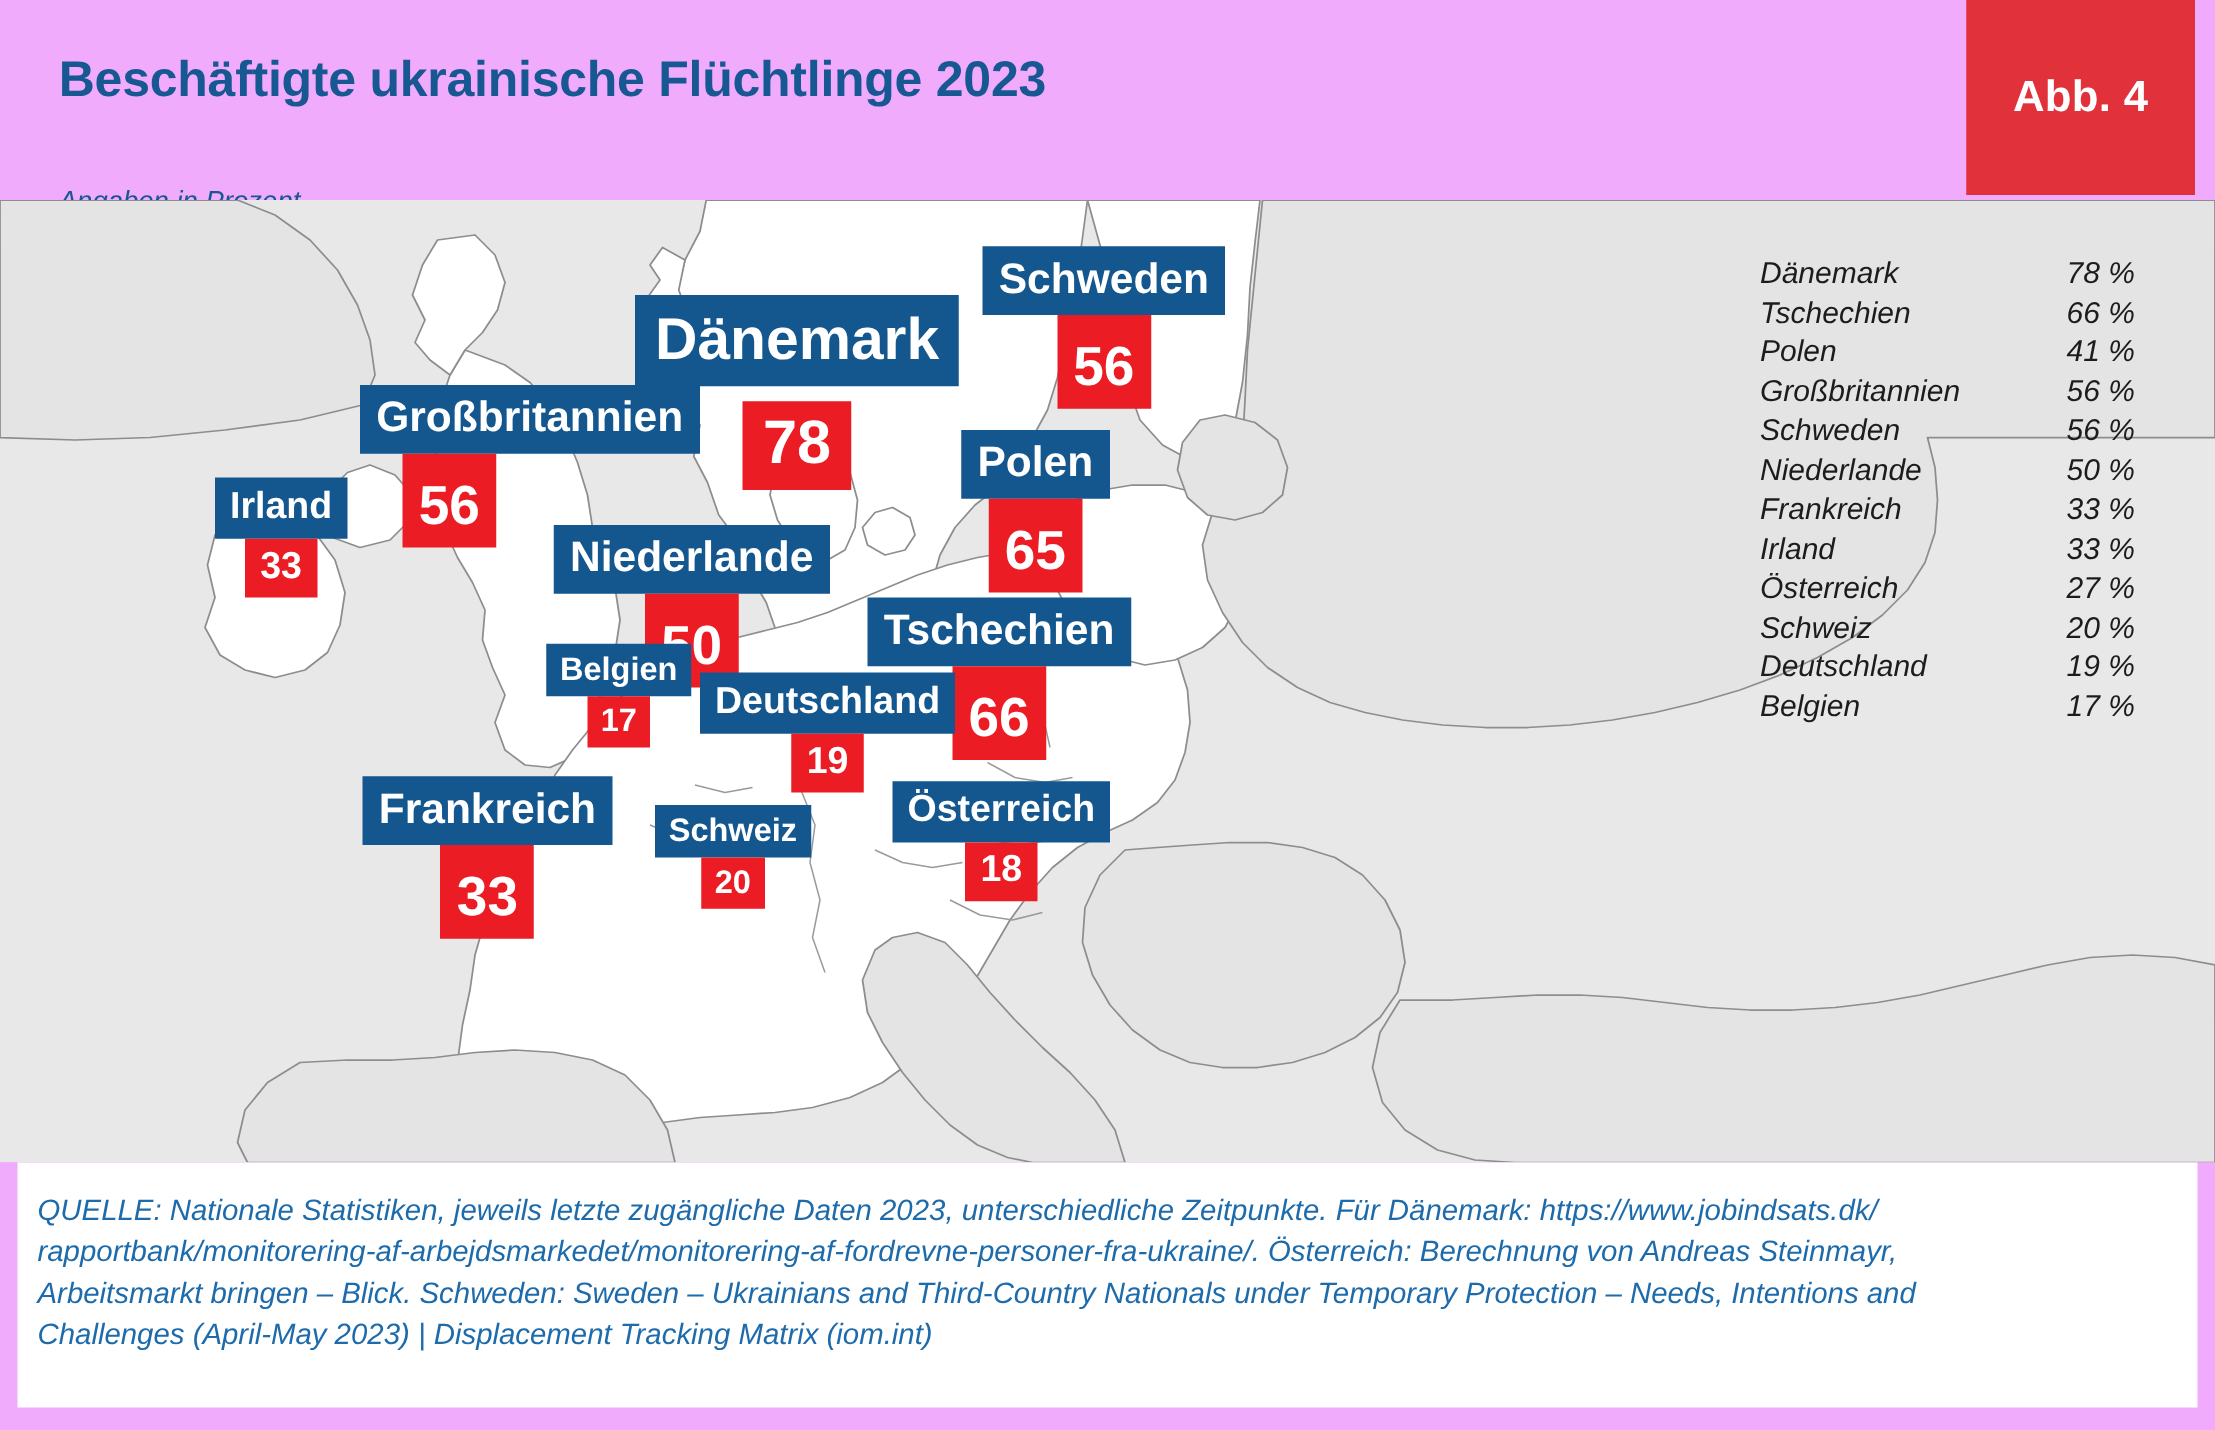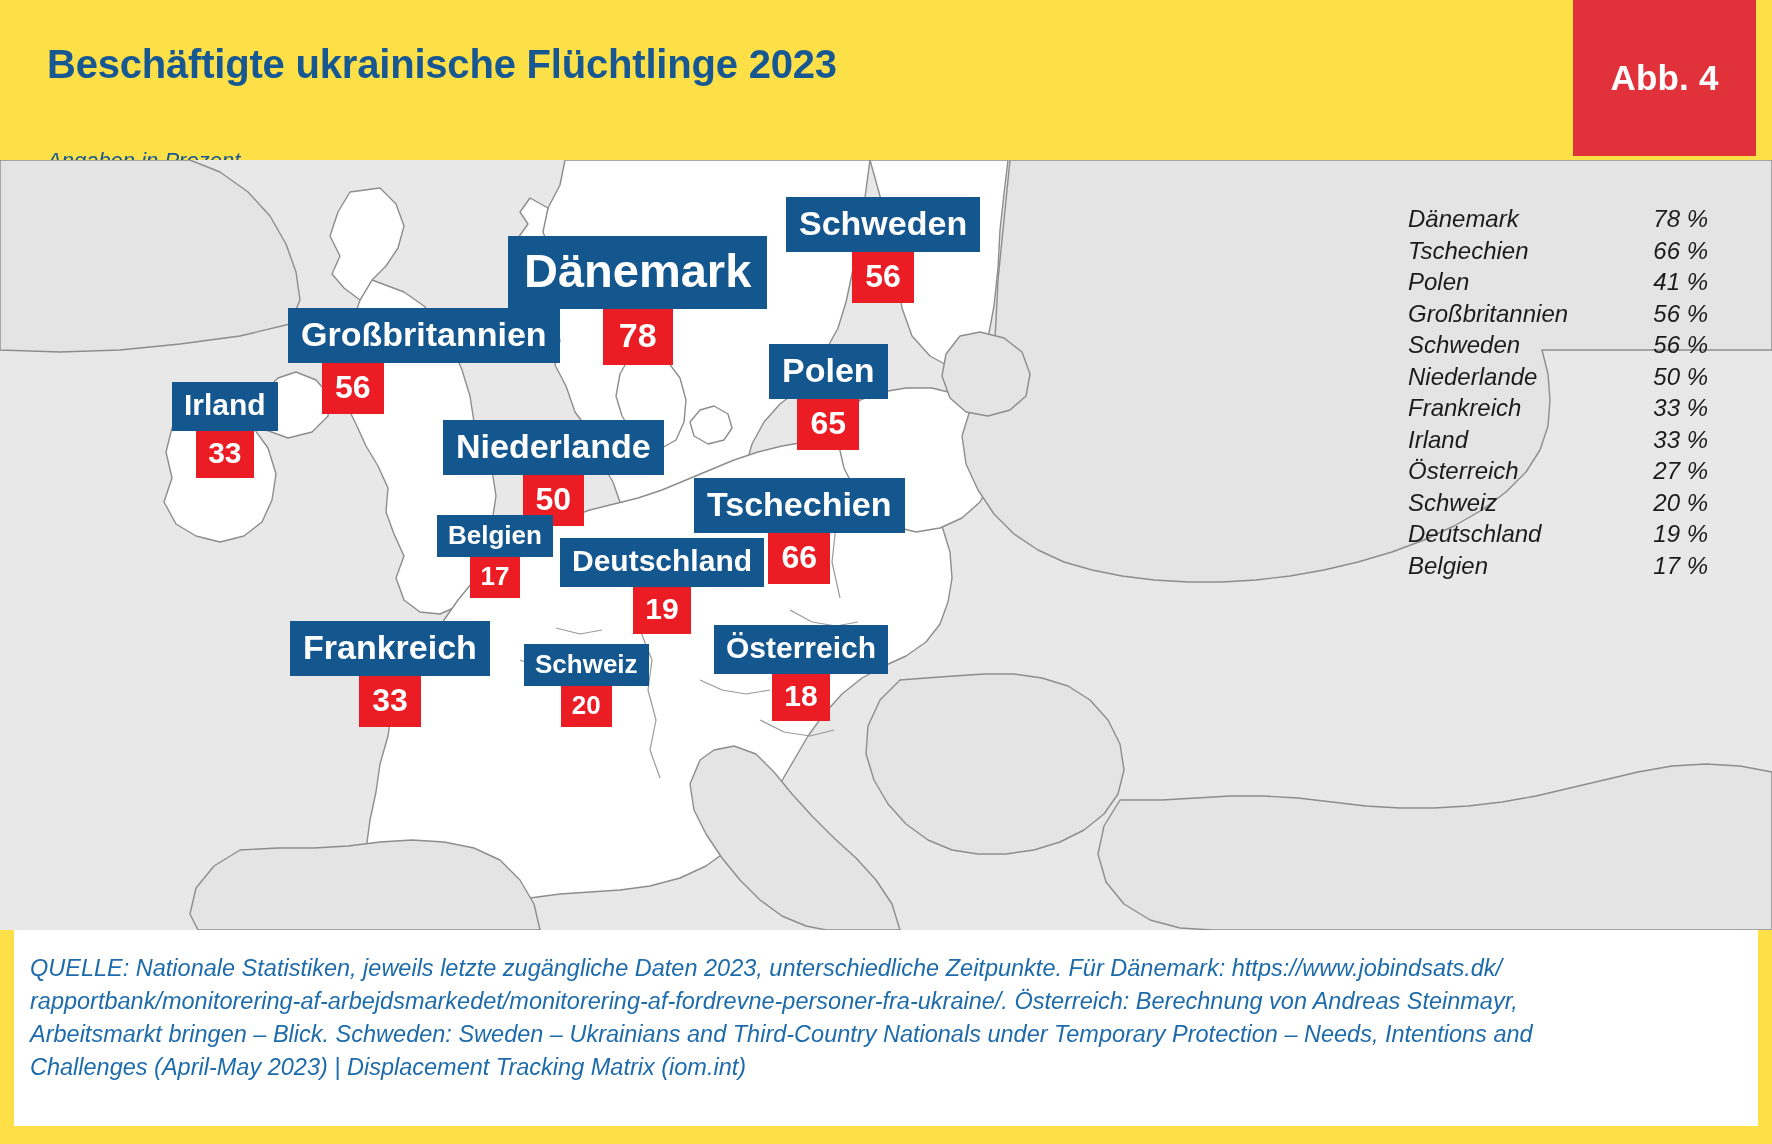--- a/index.html
+++ b/index.html
@@ -6,21 +6,21 @@
   html,body{margin:0;padding:0;}
   body{
     width:1772px;height:1144px;
     background:#e8e8e8;
     font-family:"Liberation Sans","DejaVu Sans",sans-serif;
     overflow:hidden;
     position:relative;
   }
   .figure{
     position:absolute;inset:0;
-    background:#fde047;
+    background:#f0abfc;
   }
 
   
   .abb-badge{
     position:absolute;left:1573px;top:0;width:183px;height:156px;
     background:#e1323b;
     display:flex;align-items:center;justify-content:center;
   }
   .abb-badge span{
     color:#ffffff;font-size:35px;font-weight:bold;letter-spacing:.2px;
@@ -67,23 +67,23 @@
   .callout .c-val{
     display:inline-block;
     background:#ec1c24;color:#ffffff;
     font-weight:bold;line-height:1;
     padding:8px 12px 10px 12px;
     white-space:nowrap;
   }
   .callout .c-val-wrap{display:block;}
   
   .sz-xl .c-name{font-size:47px;padding:11px 16px 15px 16px;}
-  .sz-xl .c-val{font-size:34px;padding:9px 16px 13px 16px;}
+  .sz-xl .c-val{font-size:49px;padding:9px 16px 13px 16px;margin-top:12px;}
   .sz-lg .c-name{font-size:34px;padding:9px 13px 12px 13px;}
-  .sz-lg .c-val{font-size:32px;padding:8px 13px 11px 13px;}
+  .sz-lg .c-val{font-size:44px;padding:20px 13px 11px 13px;}
   .sz-md .c-name{font-size:30px;padding:8px 12px 11px 12px;}
   .sz-md .c-val{font-size:30px;padding:7px 12px 10px 12px;}
   .sz-sm .c-name{font-size:26px;padding:7px 11px 9px 11px;}
   .sz-sm .c-val{font-size:26px;padding:6px 11px 9px 11px;}
 
   .al-center .c-val-wrap{text-align:center;}
   .al-left .c-val-wrap{text-align:left;}
   .pad-l-34 .c-val-wrap{padding-left:34px;}
 
   

